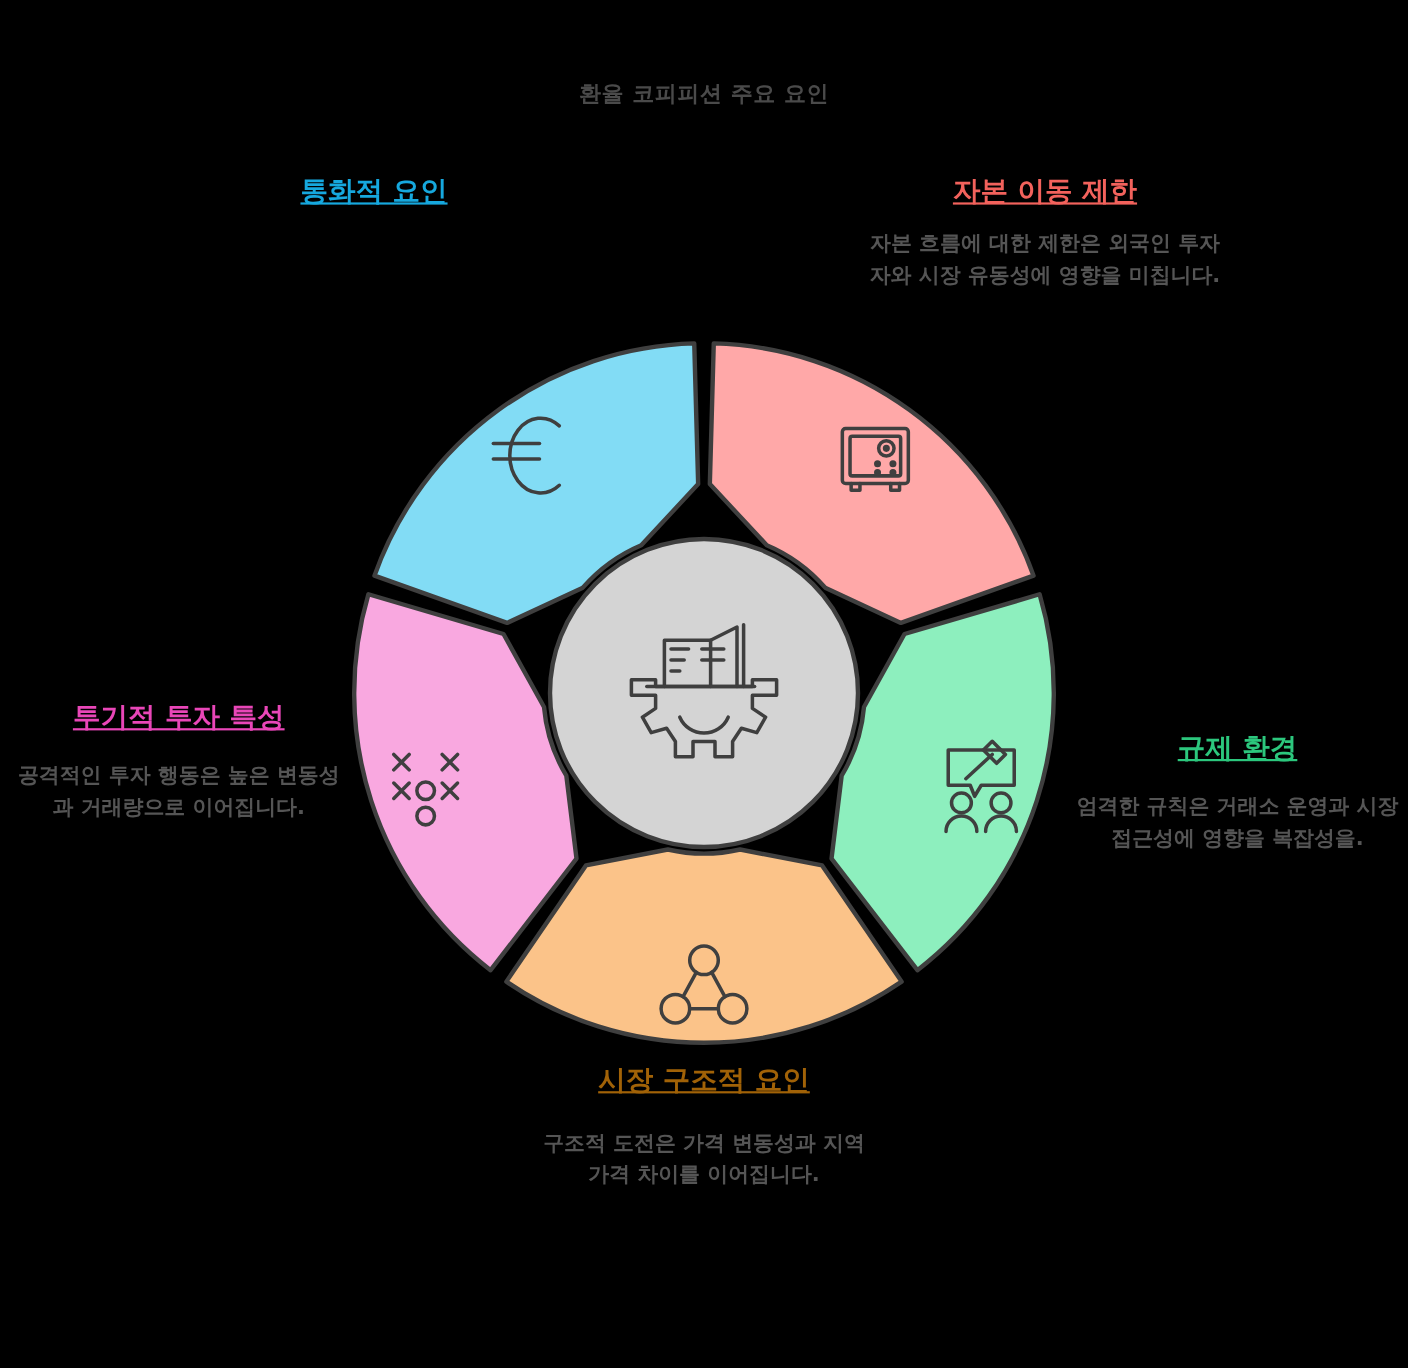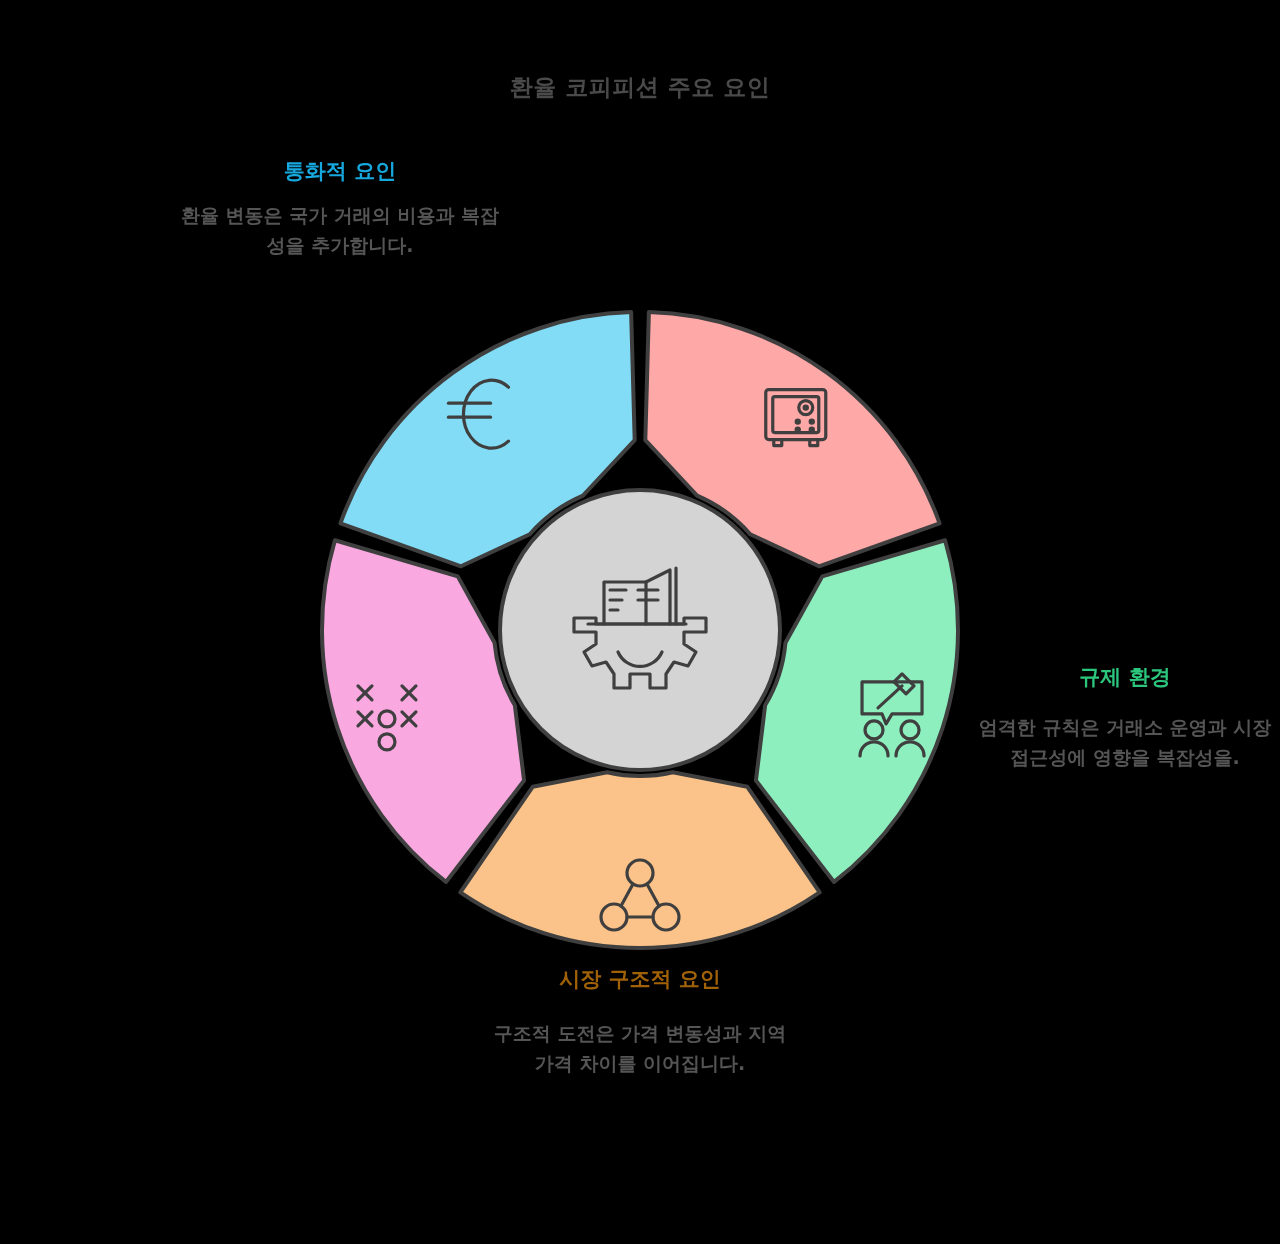--- a/index.html
+++ b/index.html
@@ -19,42 +19,43 @@
     inset: 0;
     width: 1280px;
     height: 1244px;
   }
   .chart-title {
     position: absolute;
     top: 72px;
     left: 0;
     width: 1280px;
     text-align: center;
-    font-size: 23px;
+    font-size: 20px;
     font-weight: bold;
     color: #4a4a4a;
     letter-spacing: 0.5px;
   }
   .wheel {
     position: absolute;
     left: 320px;
     top: 300px;
     width: 640px;
     height: 660px;
   }
   .label-block {
     position: absolute;
     text-align: center;
   }
   .label-head {
-    font-size: 21px;
+    font-size: 25px;
     font-weight: bold;
     line-height: 1.3;
     margin-bottom: 16px;
     white-space: nowrap;
+    text-decoration: underline;
   }
   .label-body {
     font-size: 19px;
     font-weight: bold;
     line-height: 1.55;
     color: #555555;
   }
 
   
   .block-tl { left: 180px;  top: 158px; width: 320px; }
@@ -131,24 +132,31 @@
         <g transform="translate(162.47355238561718,113.18344550751411) scale(1)" fill="none" stroke="#3f3f3f" stroke-width="3.2" stroke-linecap="round" stroke-linejoin="round">
           <path d="M26,-26 a28,34 0 1 0 0,54"></path>
           <path d="M-34,-10 L8,-10"></path>
           <path d="M-34,4 L8,4"></path>
         </g>
       </g>
   </svg>
 
   <div class="label-block block-tl">
     <div class="label-head" style="color: rgb(22, 168, 222);">통화적 요인</div>
-    <div class="label-body">환율 변동은 국가 거래의 비용과 복잡성을 추가합니다.</div>
   </div>
 
+  <div class="label-block block-tr">
+    <div class="label-head" style="color: rgb(242, 98, 92);">자본 이동 제한</div>
+    <div class="label-body">자본 흐름에 대한 제한은 외국인 투자자와 시장 유동성에 영향을 미칩니다.</div>
+  </div>
 
+  <div class="label-block block-l">
+    <div class="label-head" style="color: rgb(233, 70, 184);">투기적 투자 특성</div>
+    <div class="label-body">공격적인 투자 행동은 높은 변동성과 거래량으로 이어집니다.</div>
+  </div>
 
   <div class="label-block block-r">
     <div class="label-head" style="color: rgb(44, 199, 125);">규제 환경</div>
     <div class="label-body">엄격한 규칙은 거래소 운영과 시장 접근성에 영향을 복잡성을.</div>
   </div>
 
   <div class="label-block block-b">
     <div class="label-head" style="color: #a16207;">시장 구조적 요인</div>
     <div class="label-body">구조적 도전은 가격 변동성과 지역 가격 차이를 이어집니다.</div>
   </div>

